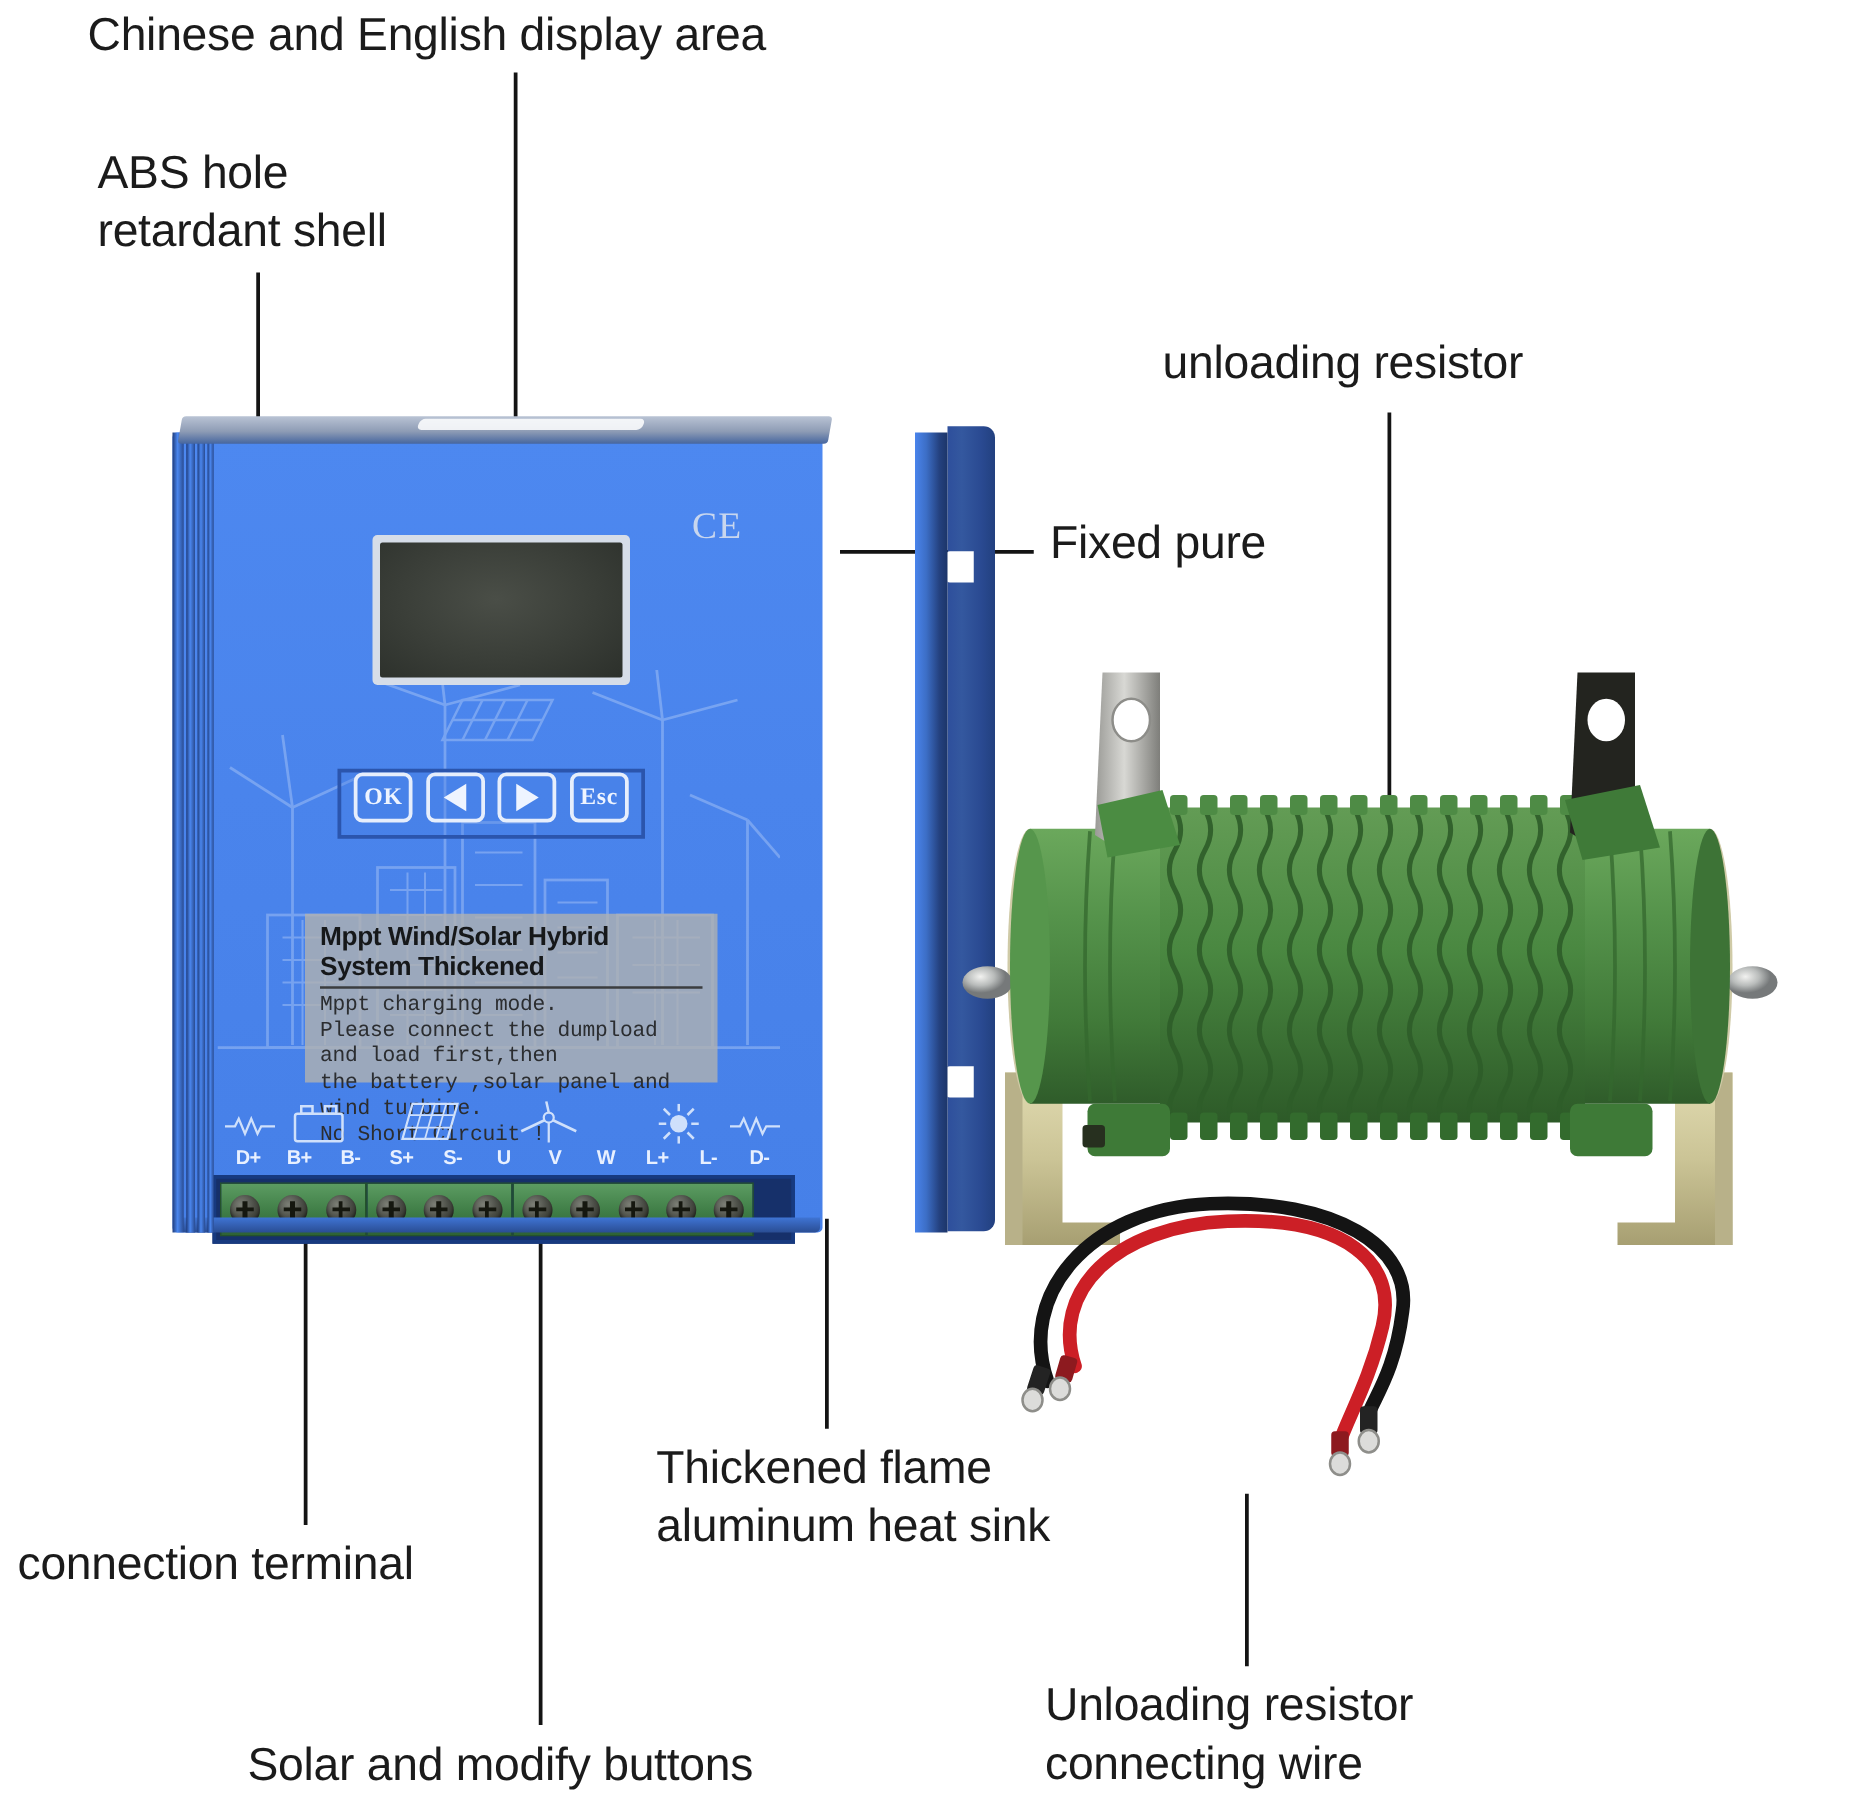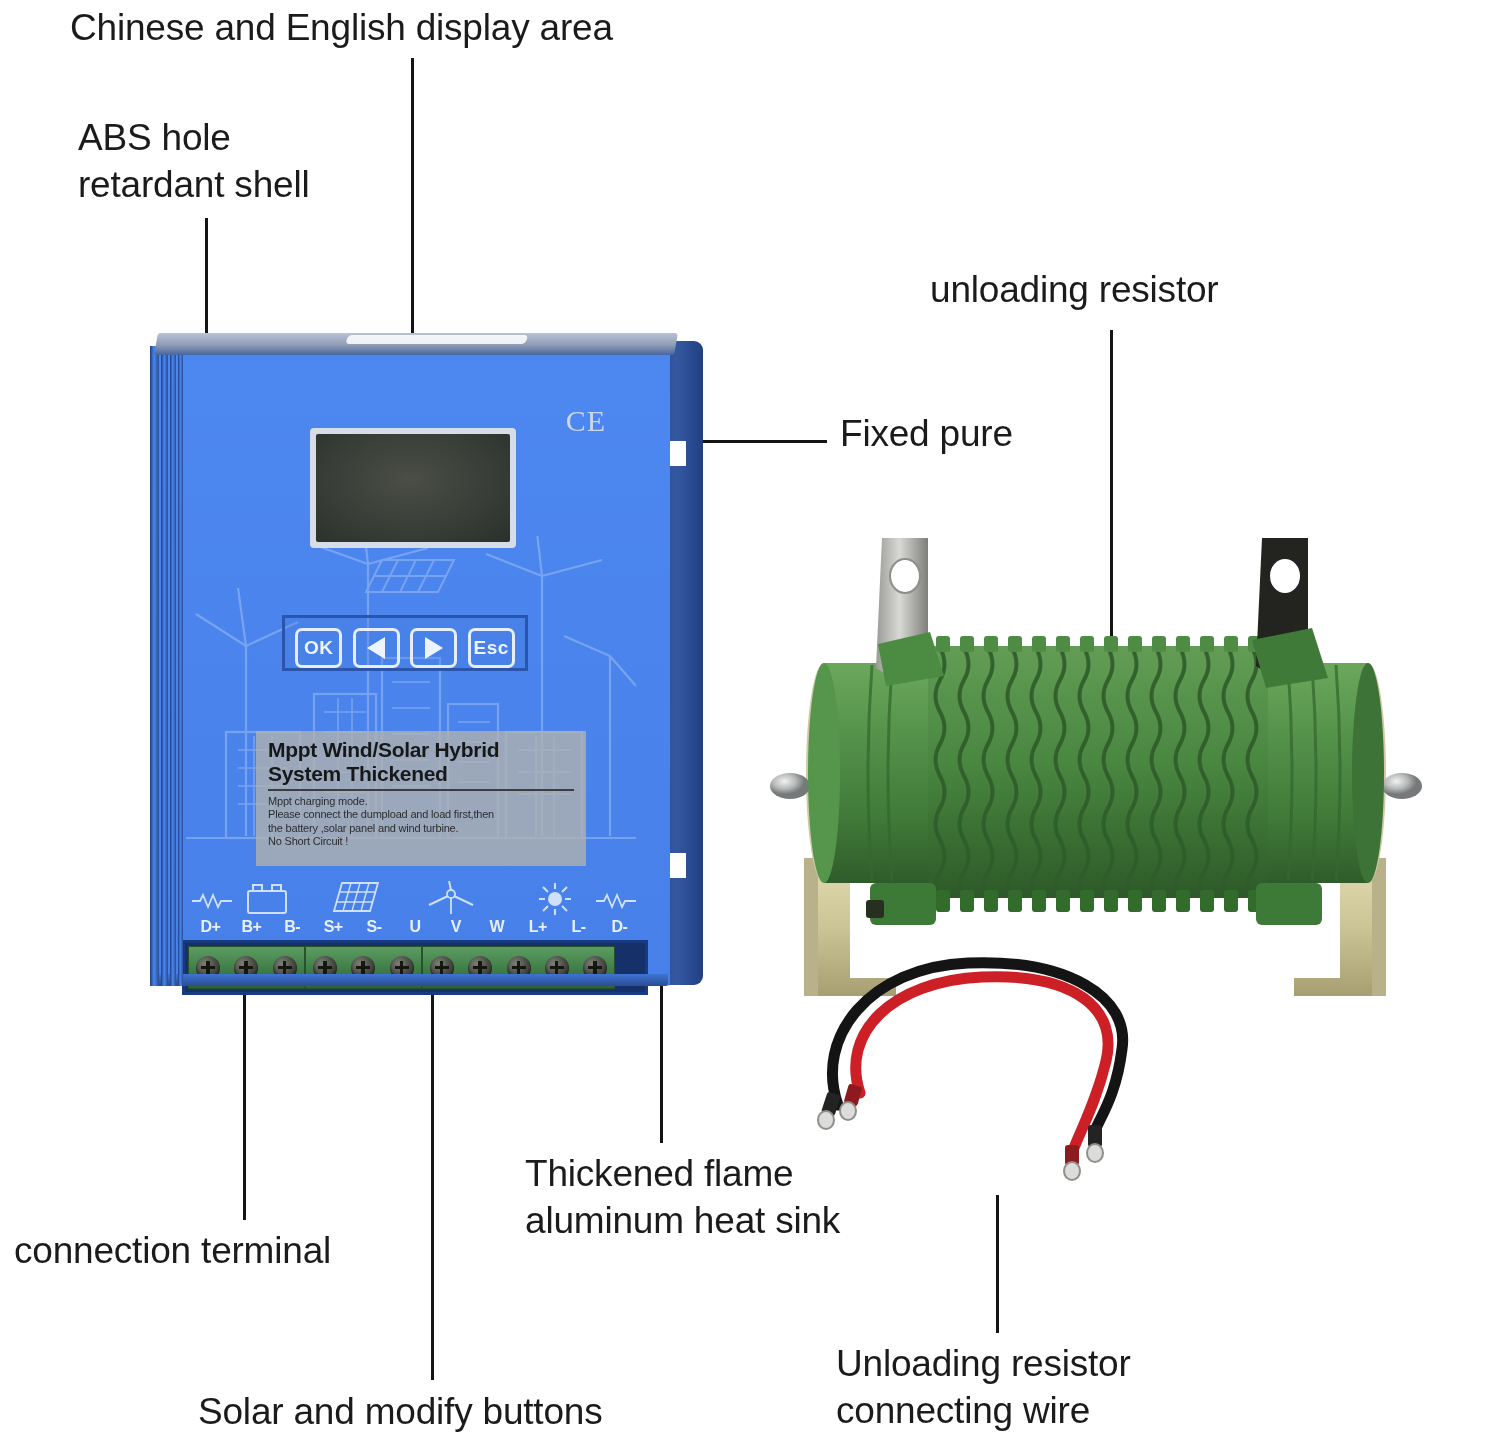--- a/index.html
+++ b/index.html
@@ -35,22 +35,22 @@
   }
   .leader-h {
     position: absolute;
     height: 3px;
     background: #141414;
   }
 
   
   .controller {
     position: absolute;
-    left: 150px; top: 333px;
-    width: 553px; height: 660px;
+    left: 138px; top: 333px;
+    width: 658px; height: 660px;
   }
   
   .flange {
     position: absolute;
     right: 0; top: 8px;
     width: 38px; height: 644px;
     background: linear-gradient(90deg,#2e4f9c 0%,#34589f 30%,#2a4a92 70%,#22407f 100%);
     border-radius: 0 9px 9px 0;
   }
   .flange-notch {
@@ -137,23 +137,24 @@
     letter-spacing: 1px;
   }
 
   
   .btn-bar {
     position: absolute;
     left: 132px; top: 269px;
     width: 246px; height: 56px;
     border: 3px solid #2b55ad;
     background: rgba(70,125,225,.30);
-    display: flex; align-items: flex-end;
+    display: flex; align-items: flex-start;
     justify-content: space-around;
     padding: 0 5px;
+    font-family: Liberation Serif, serif;
   }
   .btn {
     width: 47px; height: 40px;
     border: 3px solid #e6eefc;
     border-radius: 7px;
     display: flex; align-items: center; justify-content: center;
     color: #eef4ff;
     font-size: 19px; font-weight: bold;
     letter-spacing: .5px;
   }
@@ -170,24 +171,25 @@
     padding: 7px 12px 6px 12px;
   }
   .plate-title {
     font-size: 21px; font-weight: bold; color: #16181a;
     line-height: 1.14; letter-spacing: -.3px;
     border-bottom: 2px solid #3b3d3f;
     padding-bottom: 3px;
   }
   .plate-note {
     margin-top: 4px;
-    font-size: 11px; line-height: 1.22;
+    font-size: 17px; line-height: 1.22;
     color: #2b2d30;
     white-space: pre-line;
     letter-spacing: -.2px;
+    font-family: Liberation Mono, monospace;
   }
 
   
   .term-icons {
     position: absolute;
     left: 40px; top: 535px;
     width: 450px; height: 36px;
   }
   .term-icons svg { position: absolute; }
 

